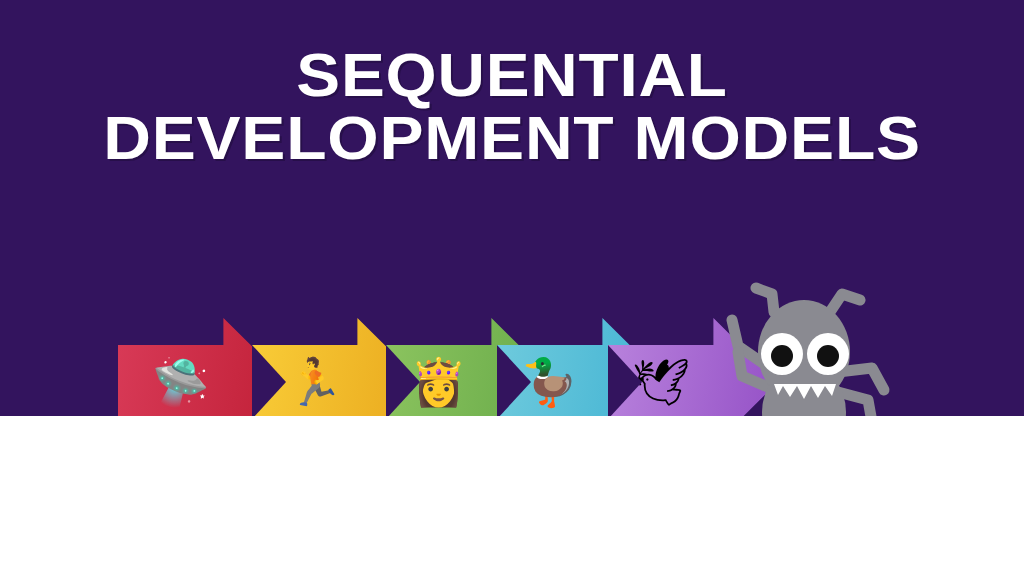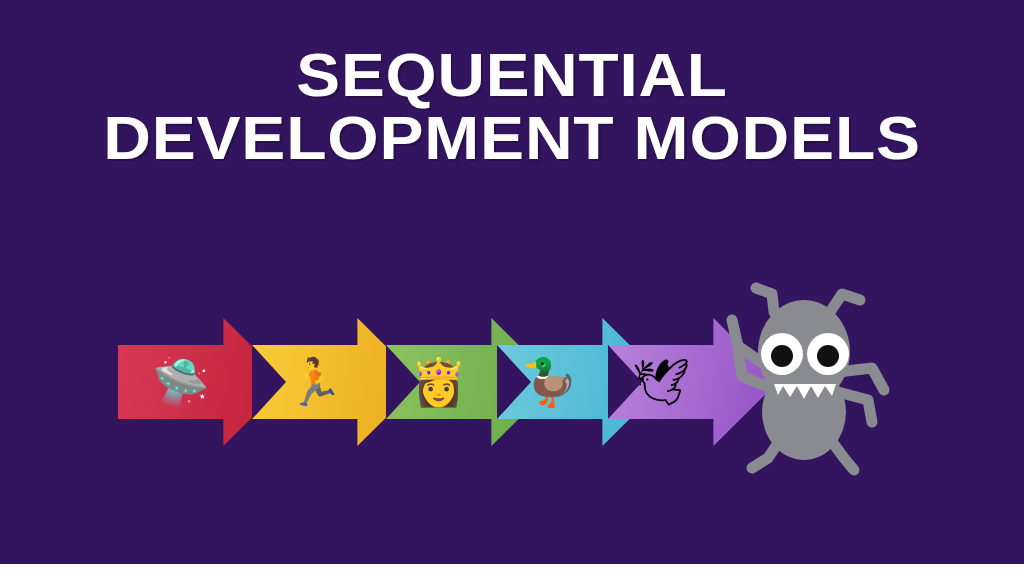--- a/index.html
+++ b/index.html
@@ -10,21 +10,21 @@
   body {
     width: 1024px;
     height: 576px;
     overflow: hidden;
     font-family: "Liberation Sans", sans-serif;
   }
 
   #slide {
     position: relative;
     width: 1024px;
-    height: 564px;
+    height: 416px;
     background: #33145e;
     overflow: hidden;
   }
 
   
   #title-block {
     position: absolute;
     left: 0;
     top: 46px;
     width: 1024px;

